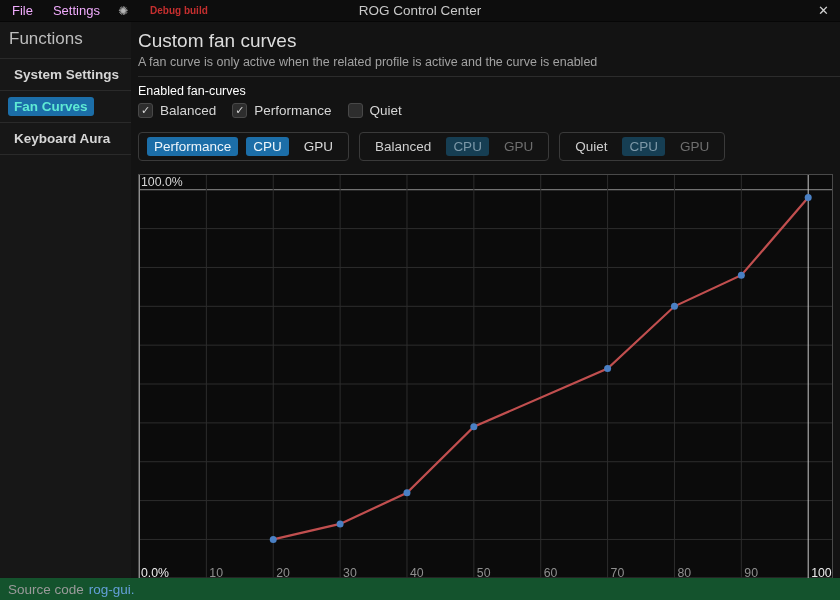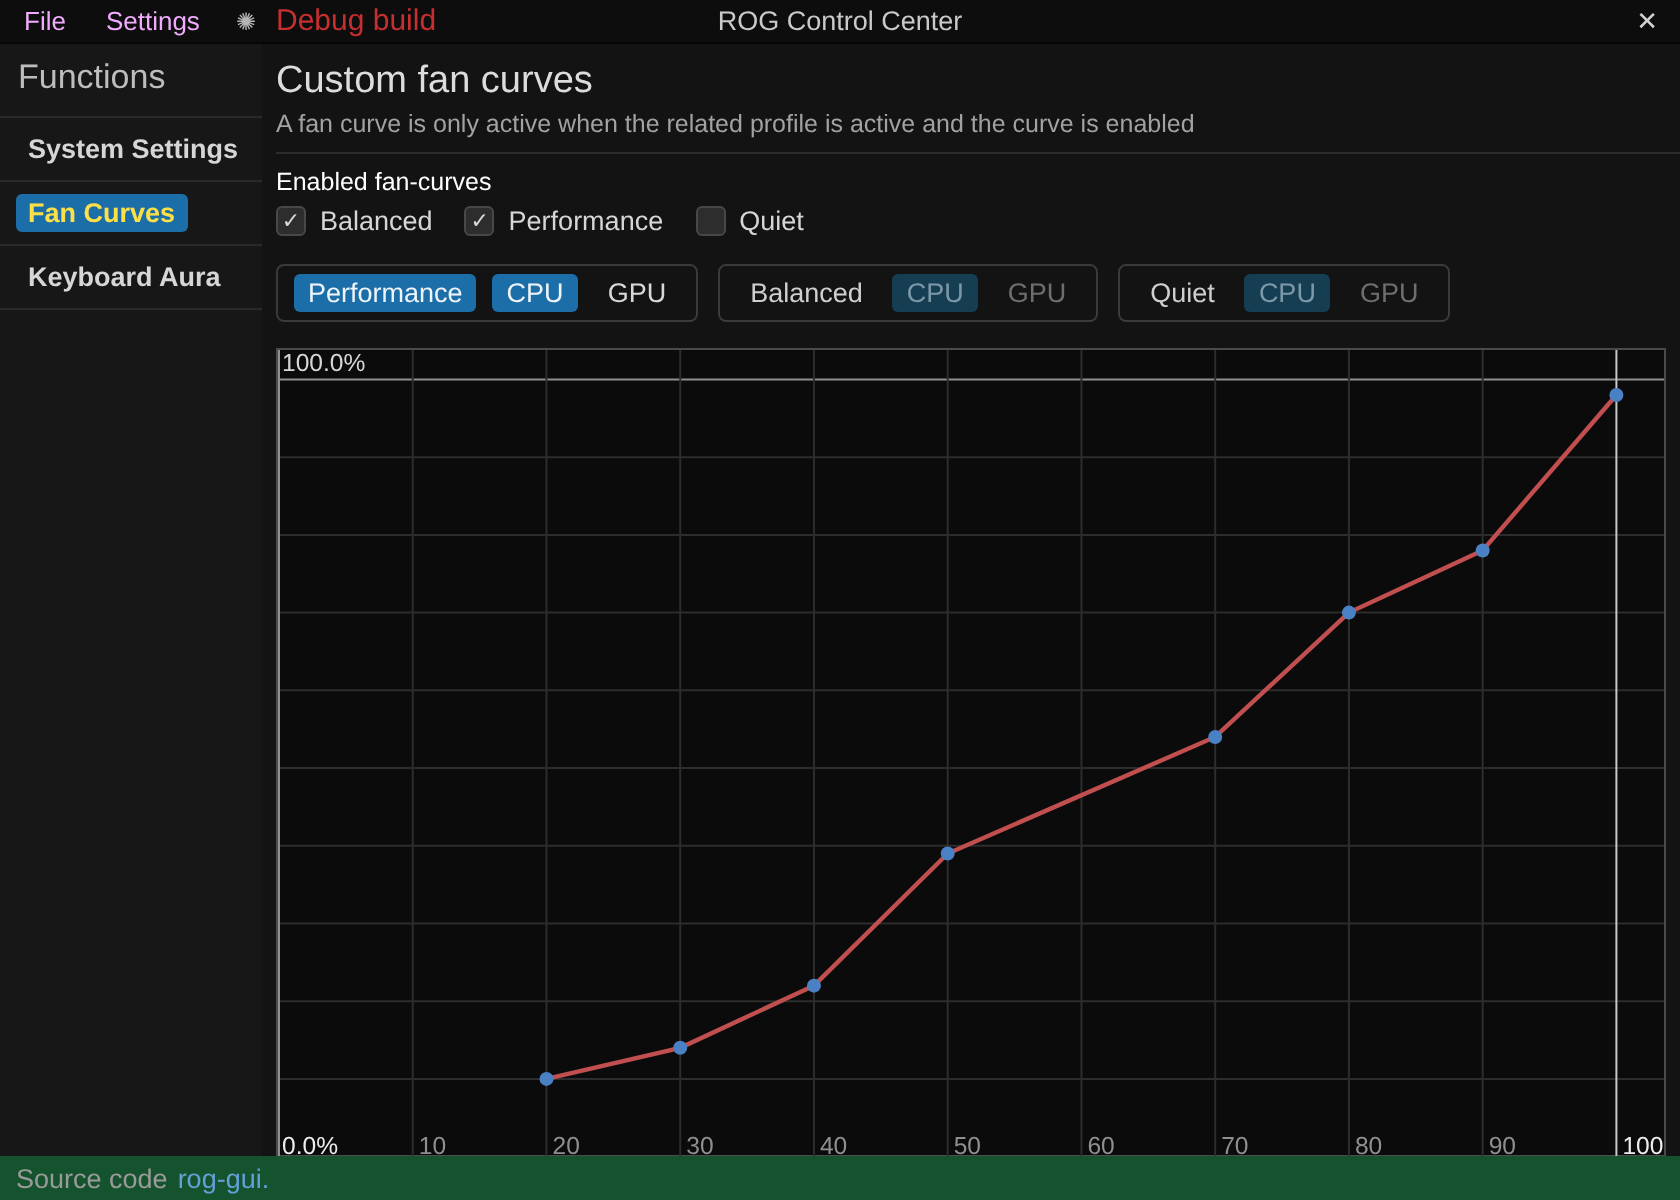--- a/index.html
+++ b/index.html
@@ -5,33 +5,33 @@
   * { margin:0; padding:0; box-sizing:border-box; }
   html,body { width:840px; height:600px; overflow:hidden; background:#131313;
               font-family:"Liberation Sans", sans-serif; }
   .titlebar { position:absolute; left:0; top:0; width:840px; height:22px;
               background:#0d0d0d; display:flex; align-items:center;
               border-bottom:1px solid #060606; }
   .menu-item { color:#f0abfc; font-size:13px; padding:2px 10px; cursor:default; }
   .menu-item:first-child { margin-left:2px; }
   .sun-icon { color:#b5b5b5; font-size:12px; margin-left:8px;
               font-family:"DejaVu Sans", sans-serif; }
-  .debug-badge { color:#c52f2f; font-size:15px; font-weight:400; margin-left:10px; }
+  .debug-badge { color:#c52f2f; font-size:10px; font-weight:700; margin-left:22px; }
   .win-title { position:absolute; left:0; right:0; text-align:center;
                color:#c9c9c9; font-size:13.5px; pointer-events:none; }
   .close-btn { margin-left:auto; padding:0 11px; color:#d2d2d2; font-size:13px;
                z-index:2; }
 
   .sidebar { position:absolute; left:0; top:22px; width:148px; height:556px;
              background:#171717; border-right:1px solid #262626; }
   .sidebar-heading { font-size:17px; color:#bdbdbd; padding:7px 9px 9px; }
   .side-sep { height:1px; background:#2a2a2a; }
   .sidebar-item { font-size:13.5px; color:#d6d6d6; padding:8px 10px; }
   .sidebar-item .pill { border-radius:3px; padding:2px 6px; margin-left:-2px;font-weight:bold; }
-  .sidebar-item.active .pill { background:#1c6ea8; color:#fde047; }
+  .sidebar-item.active .pill { background:#1c6ea8; color:#5eead4; }
 
   .main { position:absolute; left:131px; top:22px; width:788px; height:556px;
           background:#131313; padding-left:7px; }
   .page-title { font-size:19px; font-weight:400; color:#dcdcdc; margin-top:8px; }
   .page-subtitle { font-size:12.5px; color:#a2a2a2; margin-top:3px; }
   .hsep { height:1px; background:#2c2c2c; margin-top:7px; margin-right:8px; }
   .enabled-label { font-size:12.5px; color:#ffffff; margin-top:7px; }
   .cb-row { display:flex; align-items:center; gap:16px; margin-top:5px; }
   .cb { display:flex; align-items:center; gap:7px; }
   .cb-box { width:15px; height:15px; background:#2d2d2d; border:1px solid #484848;

